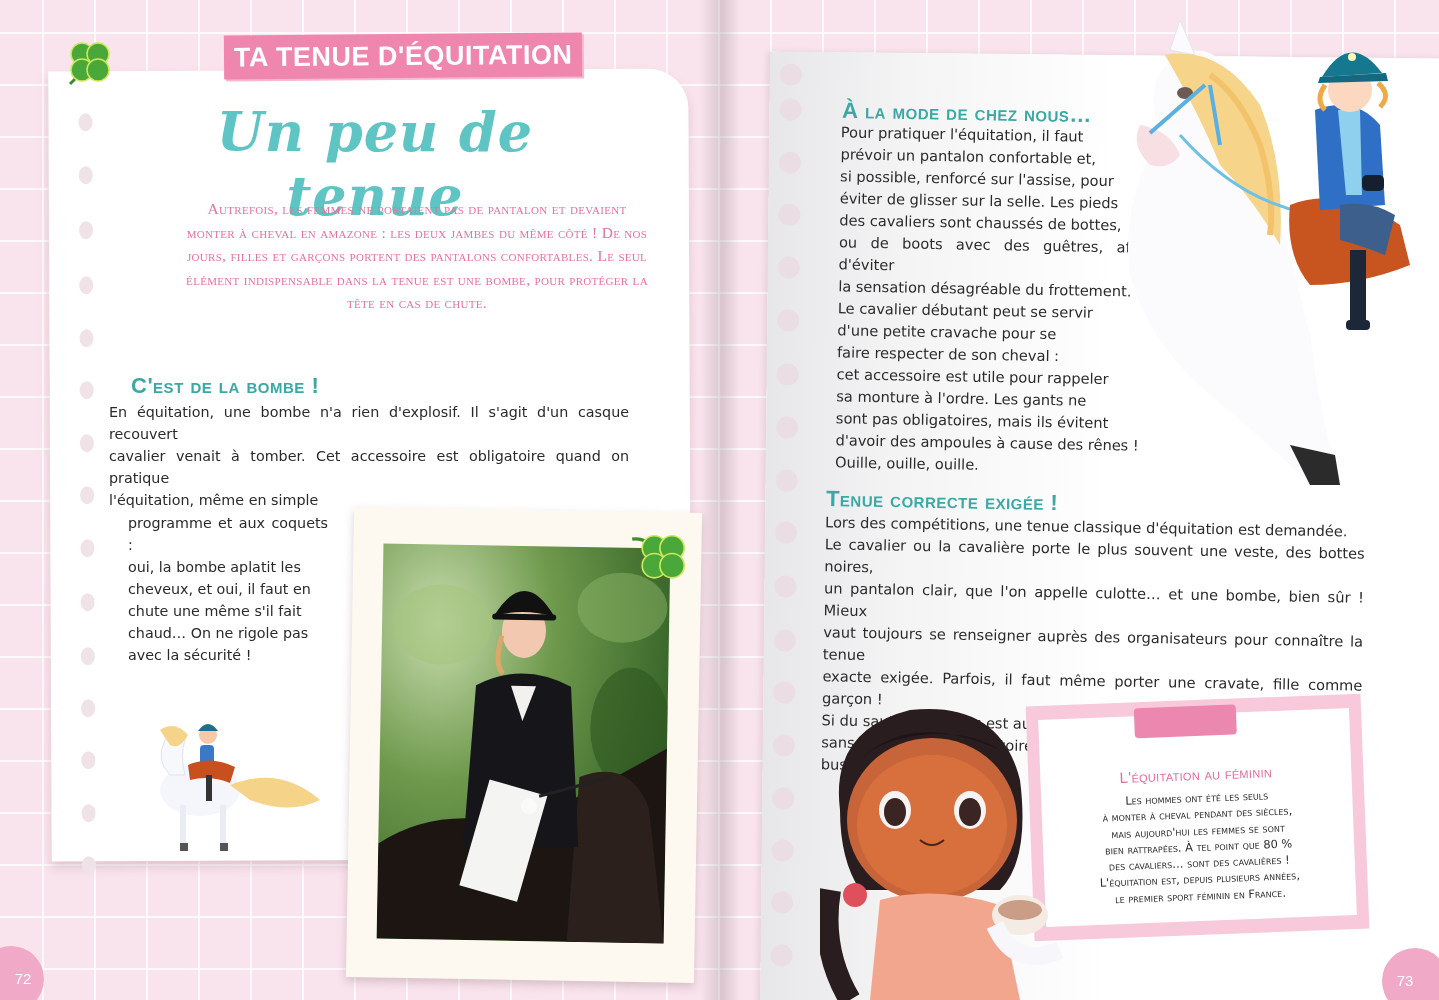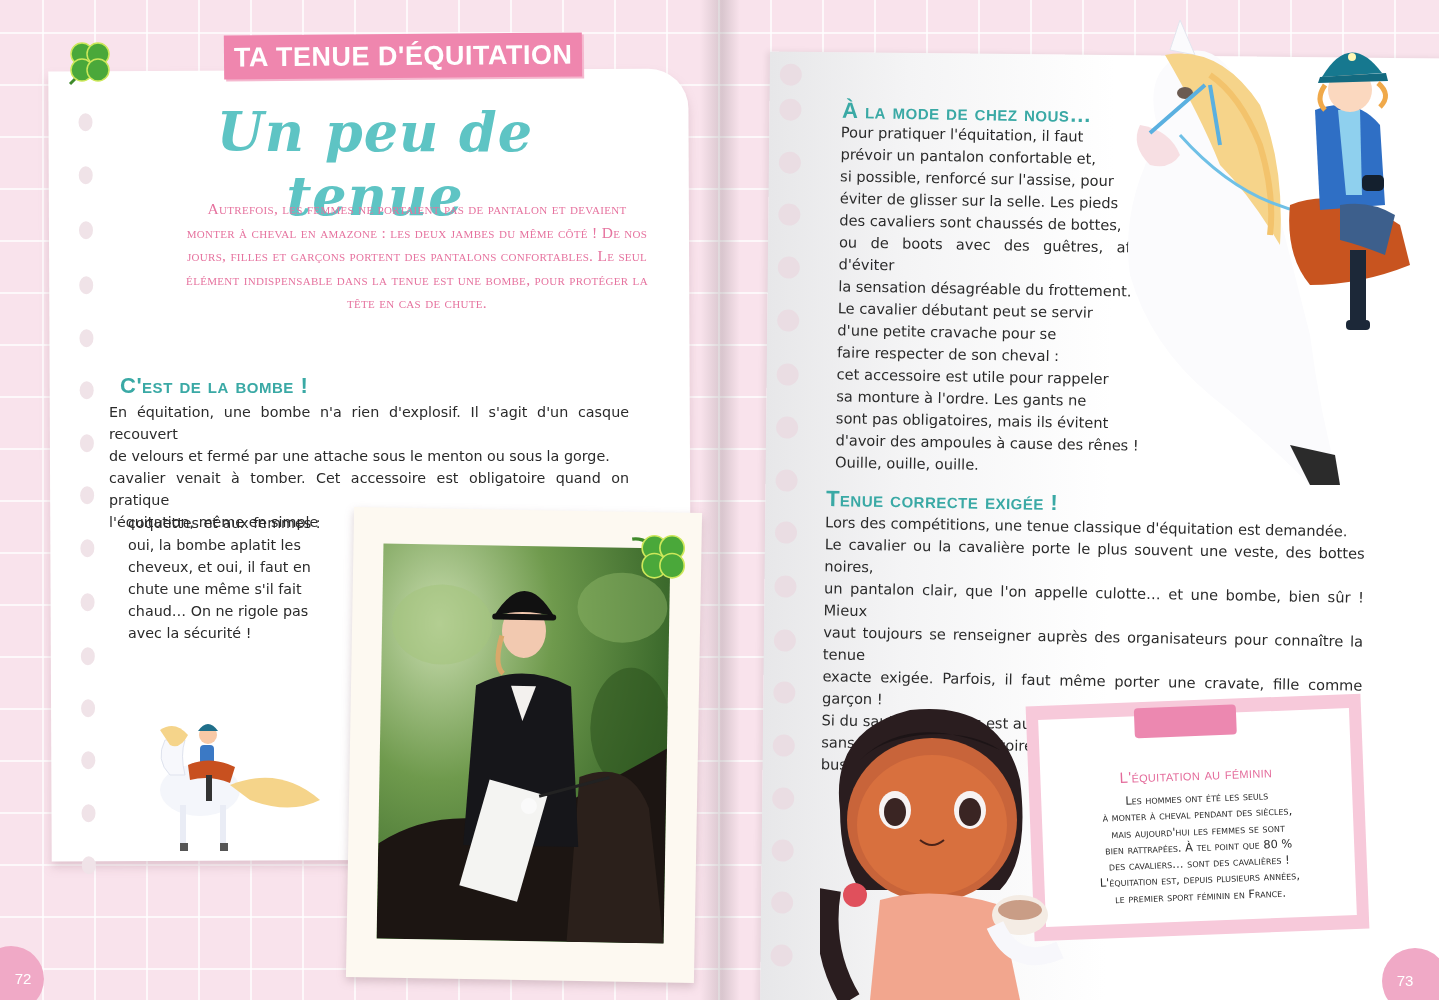--- a/index.html
+++ b/index.html
@@ -146,30 +146,29 @@
   <circle cx="22" cy="34" r="11" fill="#4aa83a" stroke="#cde85a" stroke-width="1.5"></circle>
   <circle cx="38" cy="34" r="11" fill="#4aa83a" stroke="#cde85a" stroke-width="1.5"></circle>
 </svg>
 
 <div class="category-tag">TA TENUE D'ÉQUITATION</div>
 
 <h1 class="page-title">Un peu de tenue</h1>
 
 <p class="intro">Autrefois, les femmes ne portaient pas de pantalon et devaient monter à cheval en amazone : les deux jambes du même côté ! De nos jours, filles et garçons portent des pantalons confortables. Le seul élément indispensable dans la tenue est une bombe, pour protéger la tête en cas de chute.</p>
 
-<h2 class="section-heading" style="left:120px; top:373px;">C'est de la bombe !</h2>
+<h2 class="section-heading" style="left:131px; top:373px;">C'est de la bombe !</h2>
 
 <div class="body-text" style="left:109px; top:401px; width:520px;">
   <p>En équitation, une bombe n'a rien d'explosif. Il s'agit d'un casque recouvert</p>
-  <p>de velours et fermé par une attache sous le menton ou sous la gorge.</p>
   <p>cavalier venait à tomber. Cet accessoire est obligatoire quand on pratique</p>
   <p>l'équitation, même en simple</p>
 </div>
 <div class="body-text" style="left:128px; top:512px; width:200px;">
-  <p>coquettes et aux femmes :</p>
+  <p>programme et aux coquets :</p>
   <p>oui, la bombe aplatit les</p>
   <p>cheveux, et oui, il faut en</p>
   <p>chute une même s'il fait</p>
   <p>chaud… On ne rigole pas</p>
   <p>avec la sécurité !</p>
 </div>
 
 <svg style="position:absolute; left:140px; top:705px; width:190px; height:160px;" viewBox="0 0 190 160">
   <ellipse cx="60" cy="85" rx="40" ry="26" fill="#f4f6fb"></ellipse>
   <path d="M25 35 Q15 55 30 70 L45 70 Q40 50 45 35 Z" fill="#f7f8fc" stroke="#dfe3ee"></path>

